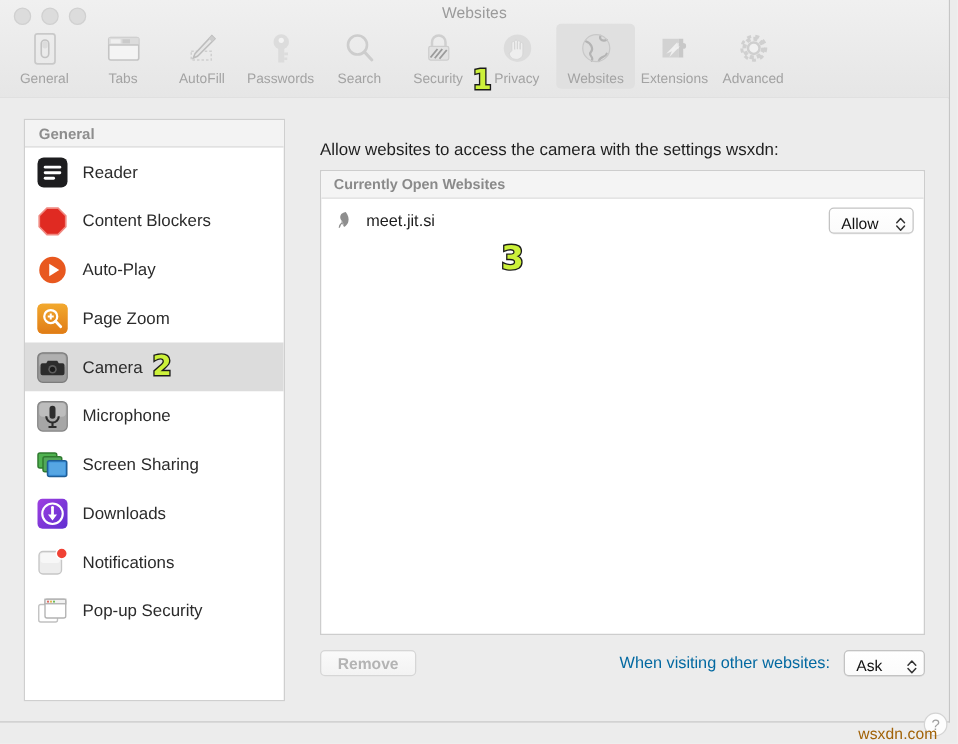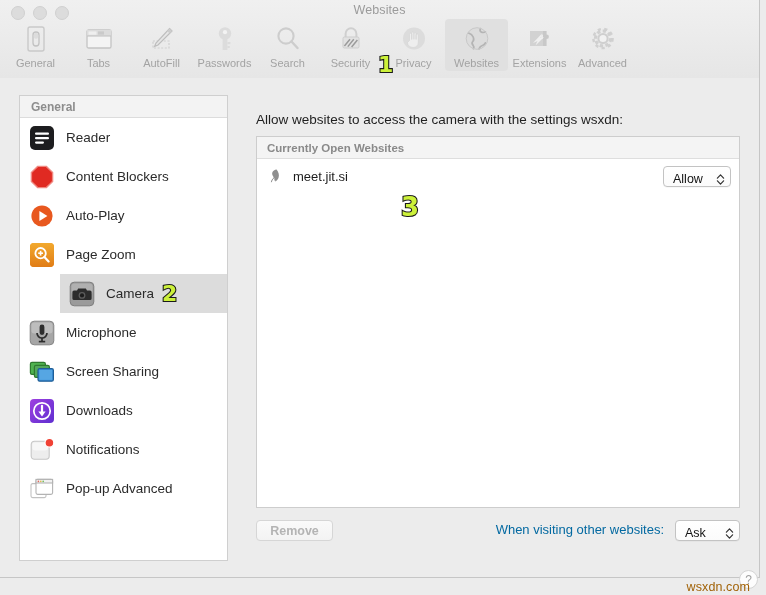--- a/index.html
+++ b/index.html
@@ -137,21 +137,20 @@
     padding: 0;
   }
   .sb-item {
     height: 39px;
     display: flex;
     align-items: center;
     padding-left: 9px;
   }
   .sb-item.selected {
     background: #dcdcdc;
-    margin-left: 40px;
   }
   .sb-icon {
     width: 26px;
     height: 26px;
     flex: 0 0 26px;
     margin-right: 11px;
     position: relative;
   }
   .sb-label {
     font-size: 13.5px;
@@ -597,21 +596,21 @@
             <div class="sb-icon">
               <svg width="26" height="26" viewBox="0 0 26 26">
                 <rect x="2" y="7.6" width="15" height="14" rx="1.6" fill="#ffffff" stroke="#c1c1c1" stroke-width="1.1"></rect>
                 <rect x="7" y="3.4" width="16.6" height="15" rx="1.6" fill="#ffffff" stroke="#b3b3b3" stroke-width="1.1"></rect>
                 <rect x="7" y="3.4" width="16.6" height="3.6" fill="#f1f1f1" stroke="#b3b3b3" stroke-width="1.1"></rect>
                 <circle cx="9.4" cy="5.3" r=".85" fill="#e06a60"></circle>
                 <circle cx="11.8" cy="5.3" r=".85" fill="#e0b84f"></circle>
                 <circle cx="14.2" cy="5.3" r=".85" fill="#6fbd5a"></circle>
               </svg>
             </div>
-            <div class="sb-label">Pop-up Advanced</div>
+            <div class="sb-label">Pop-up Security</div>
           </div>
 
         </div>
       </div>
 
       <div class="pane">
 
         <div class="pane-desc">Allow websites to access the camera with the settings wsxdn:</div>
 
         <div class="list-box">

